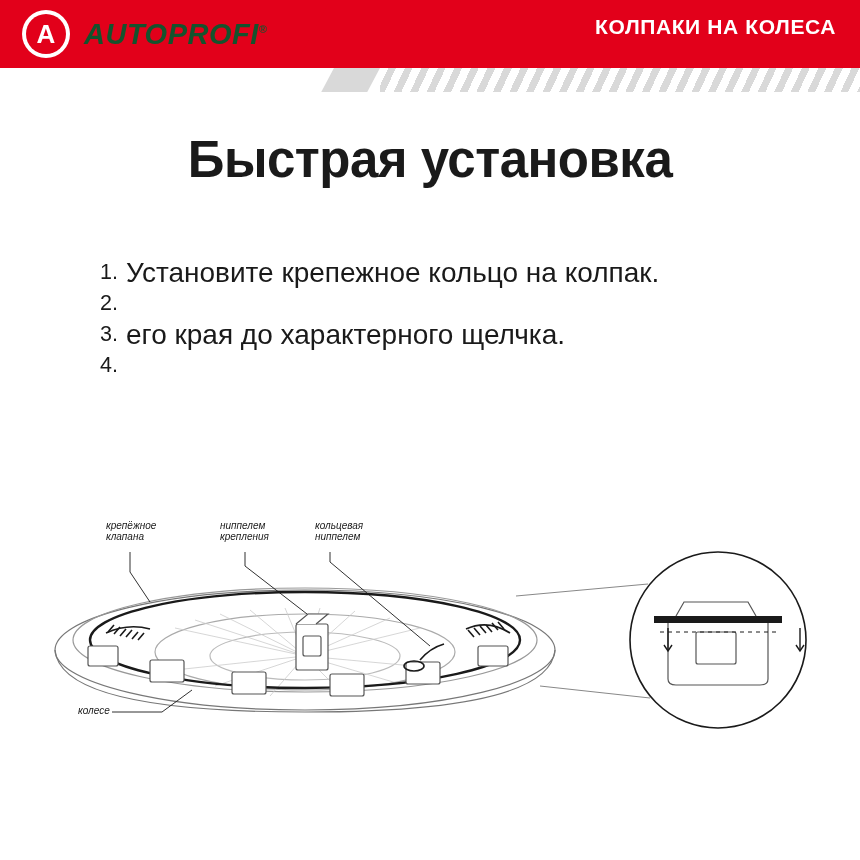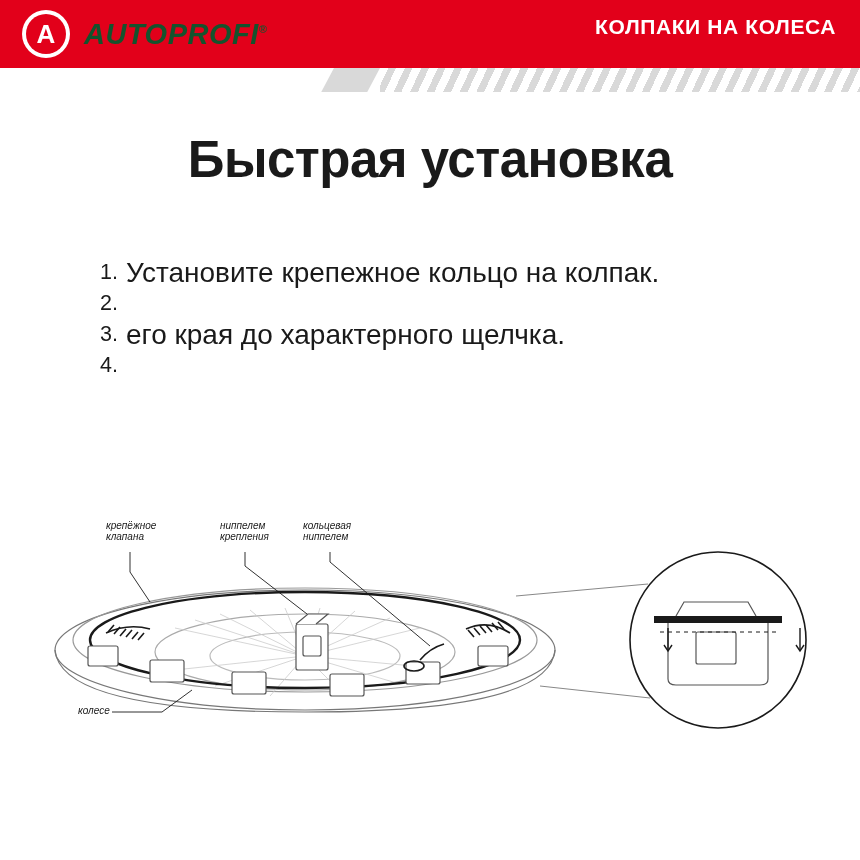--- a/index.html
+++ b/index.html
@@ -363,21 +363,21 @@
     <div class="callout-label" style="left:106px; top:20px;">
       <div>крепёжное</div>
       <div>клапана</div>
     </div>
 
     <div class="callout-label" style="left:220px; top:20px;">
       <div>ниппелем</div>
       <div>крепления</div>
     </div>
 
-    <div class="callout-label" style="left:303px; top:20px;">
+    <div class="callout-label" style="left:315px; top:20px;">
       <div>кольцевая</div>
       <div>ниппелем</div>
     </div>
 
     <div class="callout-label" style="left:78px; top:205px;">колесе</div>
 
   </div>
 
 </div>
 

